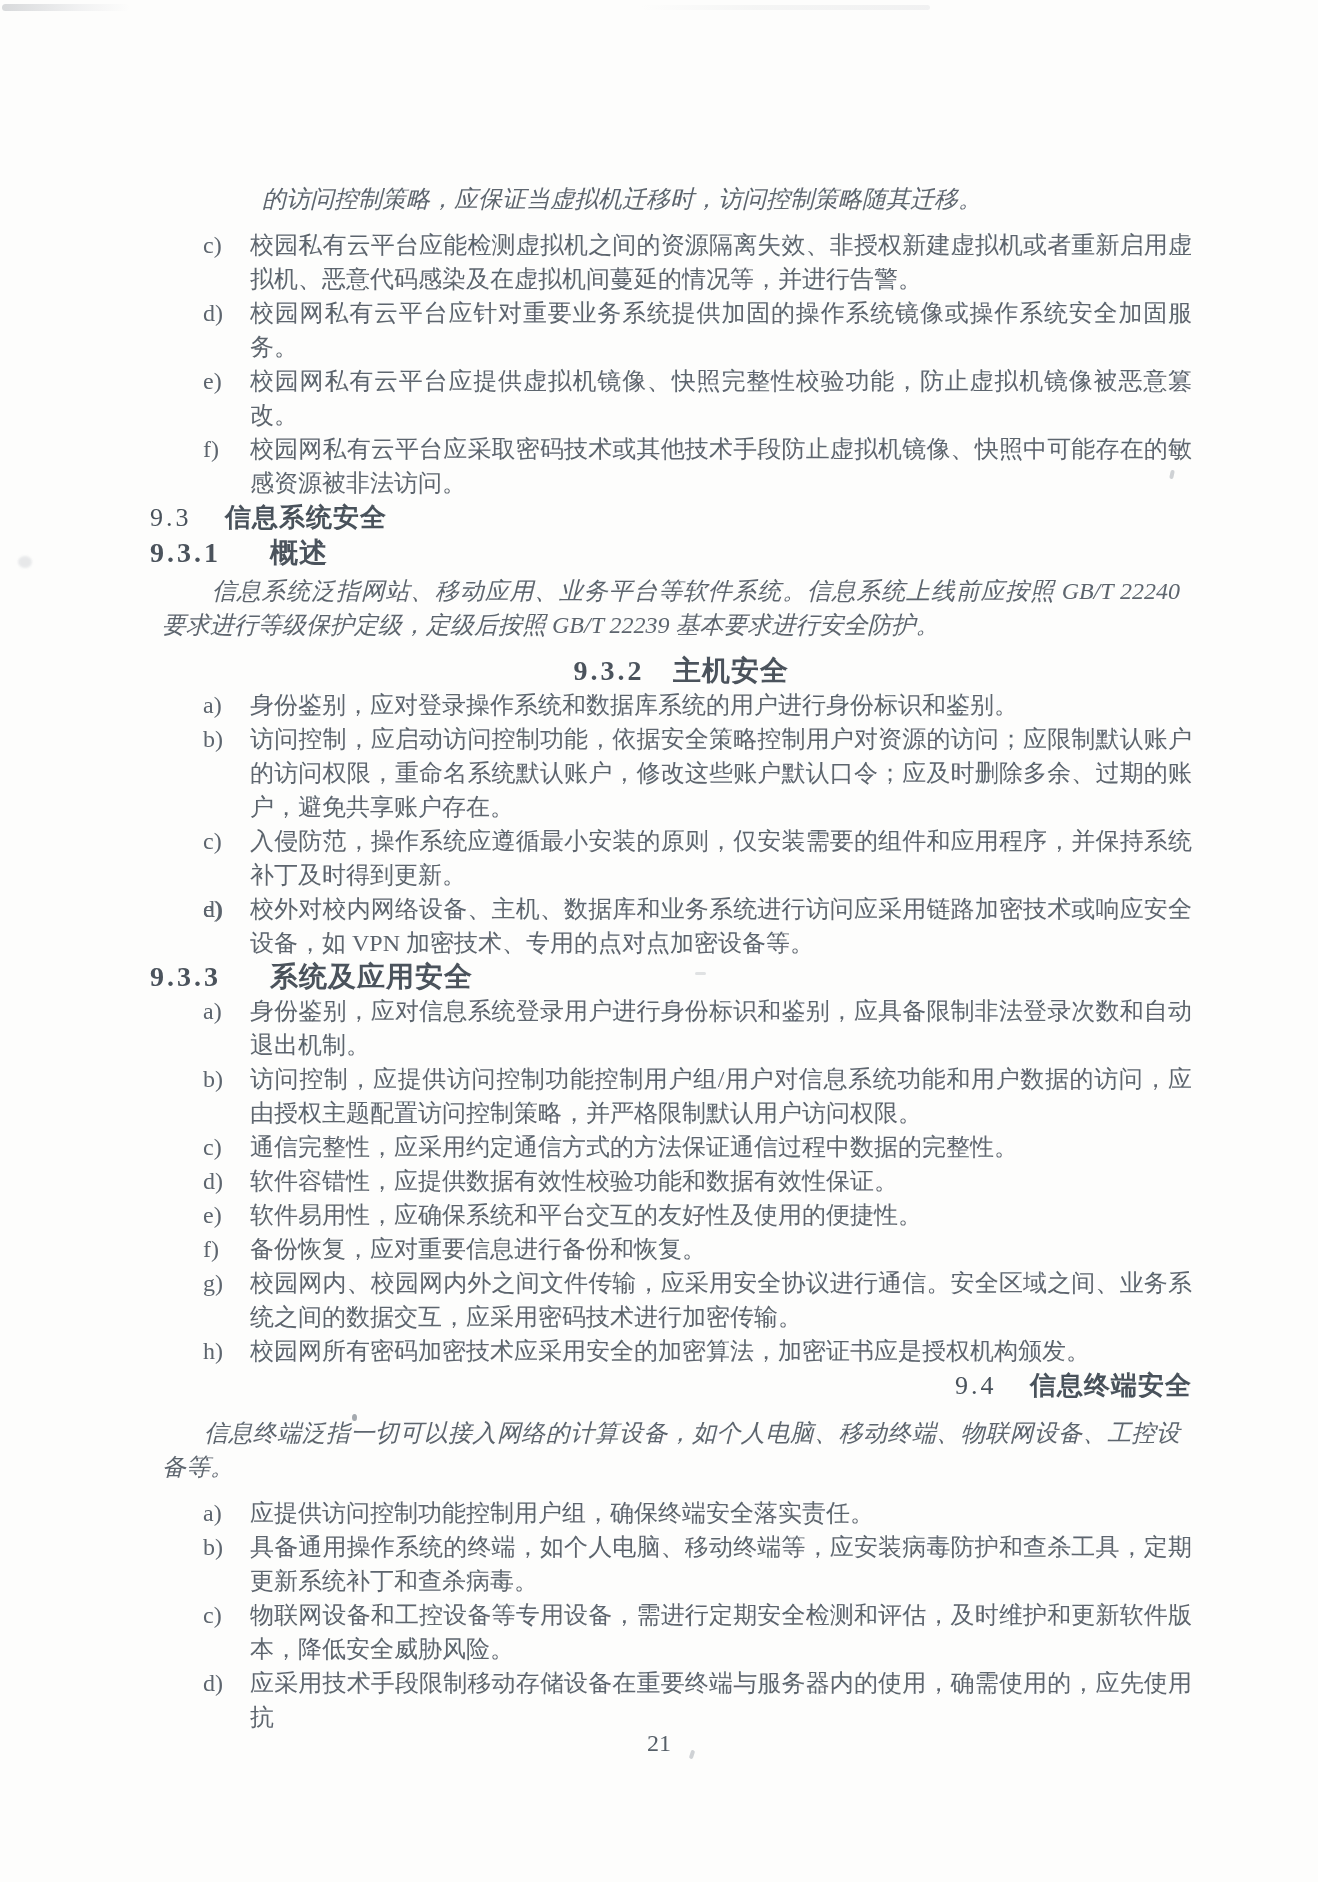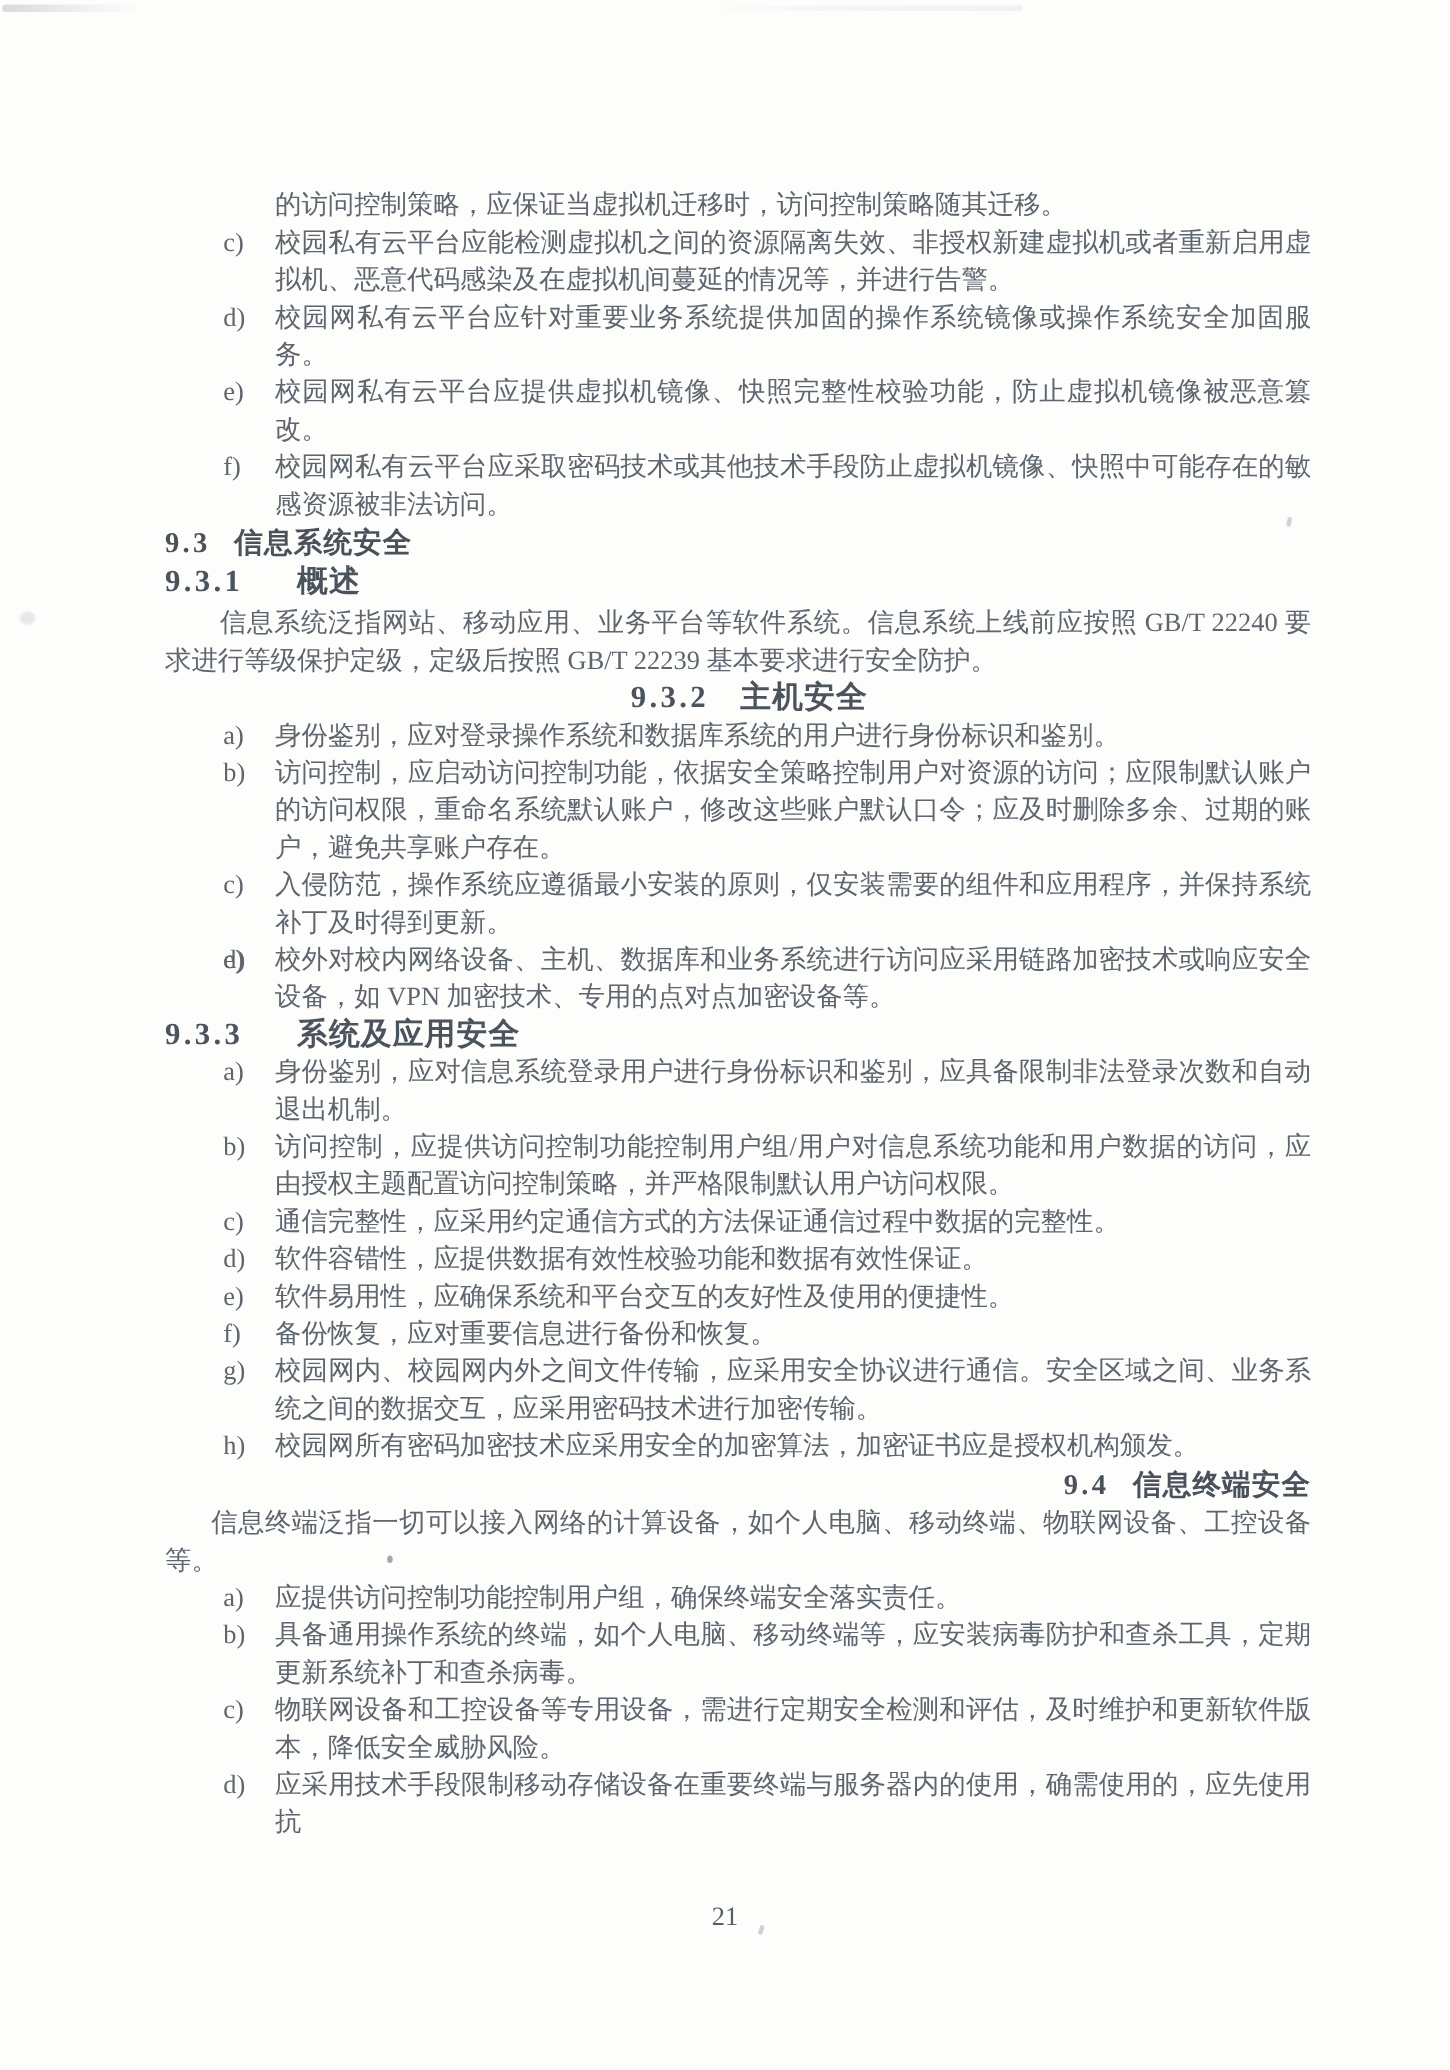--- a/index.html
+++ b/index.html
@@ -22,21 +22,21 @@
     line-height: 34px;
     color: #5d656e;
     -webkit-font-smoothing: antialiased;
   }
   .content {
     position: absolute;
     left: 150px;
     top: 170px;
     width: 1042px;
   }
-  p { margin: 0; text-align: justify; }
+  p { margin: 12px; text-align: justify; font-style: italic; }
 
   
   .continuation { padding-left: 100px; }
 
   
   ol.clauses { list-style: none; margin: 0; padding: 0; }
   ol.clauses li {
     position: relative;
     padding-left: 100px;
     text-align: justify;
@@ -49,21 +49,21 @@
 
   
   h2.sec {
     margin: 0;
     font-size: 26px;
     line-height: 36px;
     font-weight: 700;
     color: #49525b;
     letter-spacing: 1px;
   }
-  h2.sec .num { display: inline-block; min-width: 40px; margin-right: 14px; font-weight: 700; letter-spacing: 3px; }
+  h2.sec .num { display: inline-block; min-width: 40px; margin-right: 26px; font-weight: 400; letter-spacing: 3px; }
 
   
   h3.sub {
     margin: 0;
     font-size: 28px;
     line-height: 34px;
     font-weight: 700;
     color: #4b535c;
     letter-spacing: 1px;
   }

